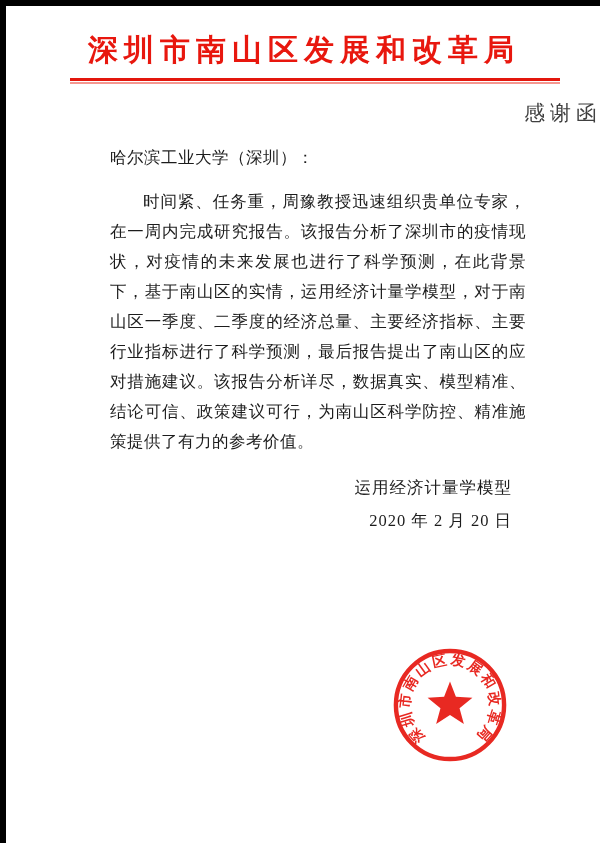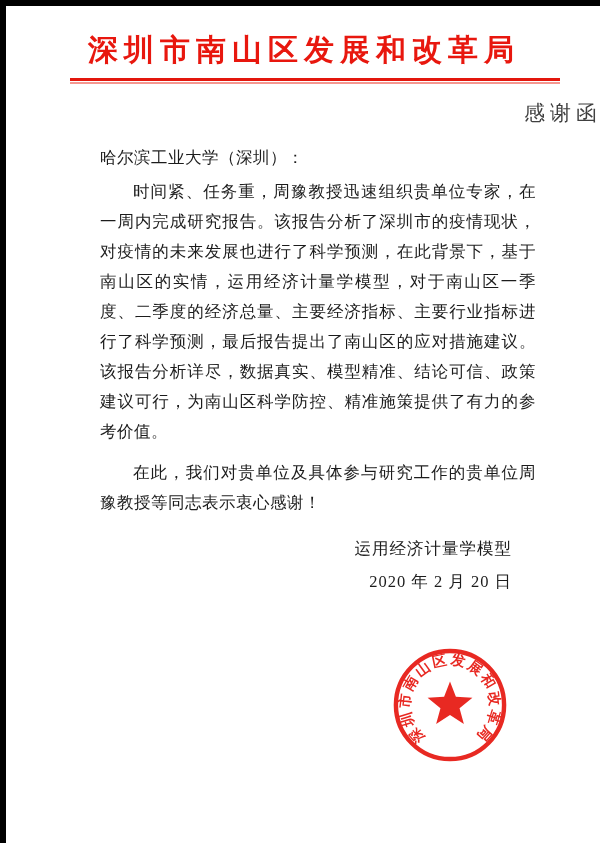--- a/index.html
+++ b/index.html
@@ -33,21 +33,21 @@
     color:#404040;
   }
   .body-text{
     margin:16px 62px 0 90px;
     font-size:16.5px;
     line-height:30px;
     letter-spacing:0.5px;
     text-align:justify;
   }
   .salutation{margin:0;}
-  .body-text p{margin:4px;text-indent:2em;}
+  .body-text p{margin:14px;text-indent:2em;}
   .body-text p.last-para{margin-top:11px;}
   .closing{
     margin:16px 90px 0 0;
     text-align:right;
     font-size:16.5px;
     letter-spacing:1px;
   }
   .closing .signer{line-height:30px;}
   .closing .date{line-height:30px;margin-top:3px;}
   .seal{
@@ -76,21 +76,20 @@
   <div class="rule-wrap">
     <div class="rule-main"></div>
     <div class="rule-sub"></div>
   </div>
 
   <div class="doc-title">感谢函</div>
 
   <div class="body-text">
     <p class="salutation" style="text-indent:0;">哈尔滨工业大学（深圳）：</p>
     <p>时间紧、任务重，周豫教授迅速组织贵单位专家，在一周内完成研究报告。该报告分析了深圳市的疫情现状，对疫情的未来发展也进行了科学预测，在此背景下，基于南山区的实情，运用经济计量学模型，对于南山区一季度、二季度的经济总量、主要经济指标、主要行业指标进行了科学预测，最后报告提出了南山区的应对措施建议。该报告分析详尽，数据真实、模型精准、结论可信、政策建议可行，为南山区科学防控、精准施策提供了有力的参考价值。</p>
-    <p class="last-para">在此，我们对贵单位及具体参与研究工作的贵单位周豫教授等同志表示衷心感谢！</p>
   </div>
 
   <div class="closing">
     <div class="signer">运用经济计量学模型</div>
     <div class="date">2020 年 2 月 20 日</div>
   </div>
 
   <div class="seal">
     <svg viewBox="0 0 120 120">
       <circle cx="60" cy="60" r="55" fill="none" stroke-width="4.5" stroke="#e6160f"></circle>

